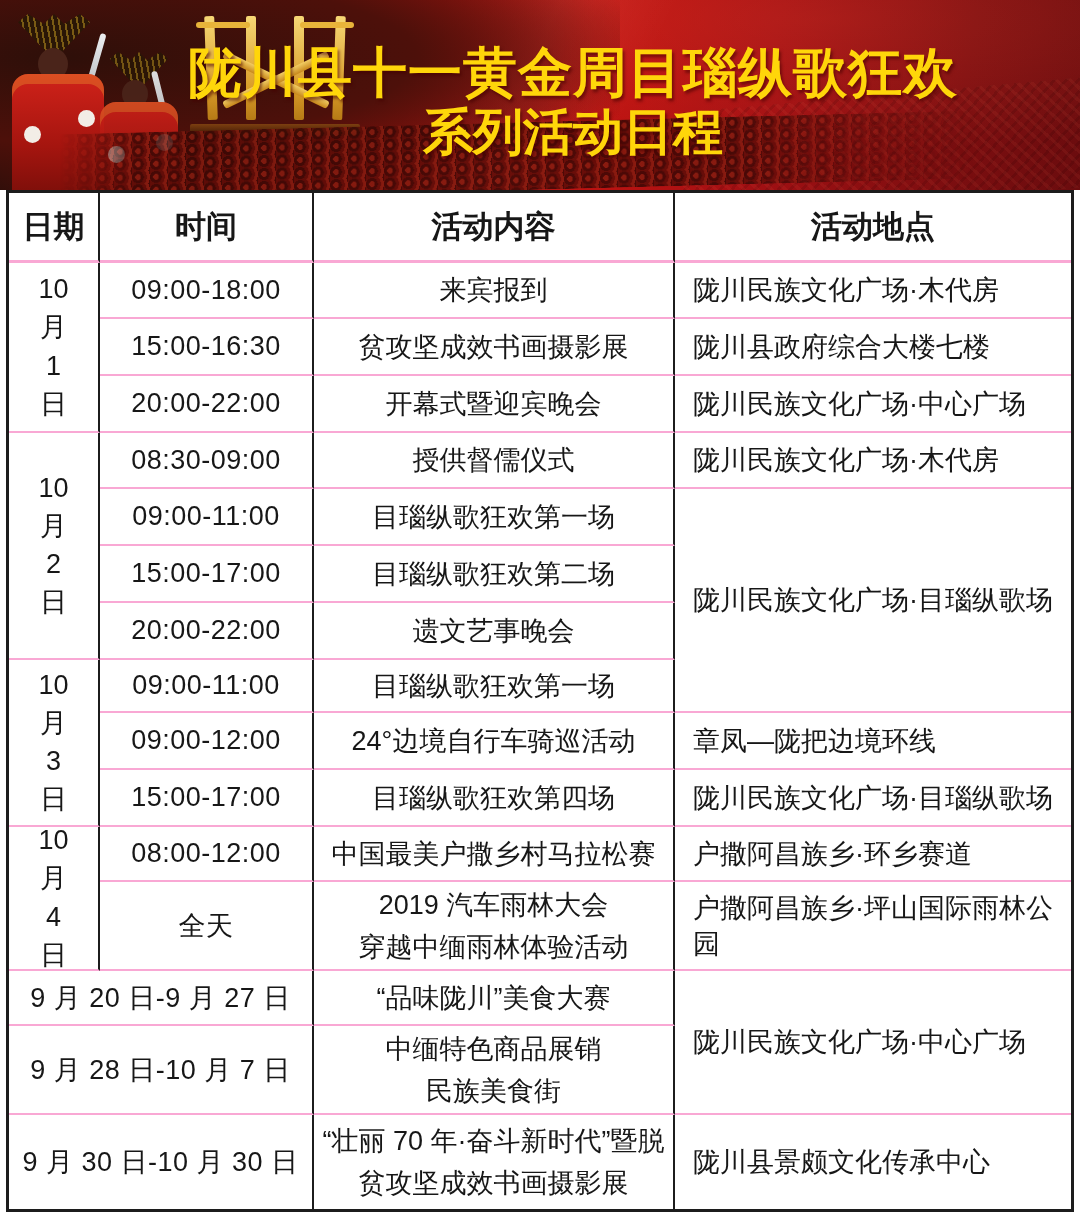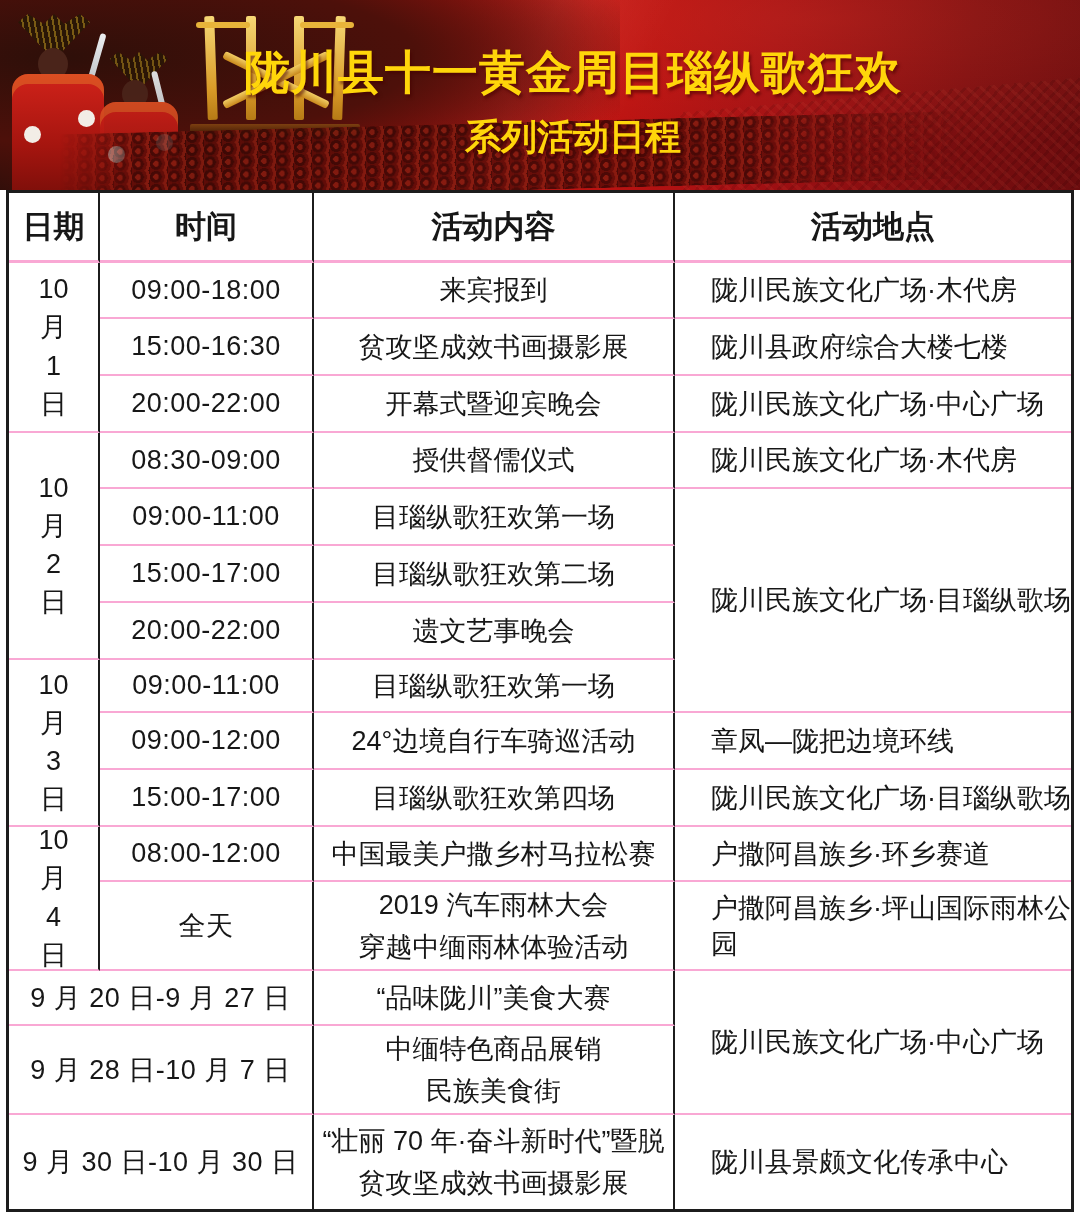--- a/index.html
+++ b/index.html
@@ -41,38 +41,38 @@
     background: linear-gradient(#d0221a 0%, #a5150f 60%, #7d0f0a 100%);
     box-shadow: inset 0 10px 0 rgba(255,210,60,0.25); }
   .glove { position:absolute; width:17px; height:17px; border-radius:50%; background:#f2ede6; }
   .g1{left:74px; top:96px;} .g2{left:20px; top:112px;}
   .sword { position:absolute; left:84px; top:18px; width:6px; height:92px; border-radius:3px;
     background: linear-gradient(#eceff1,#9aa0a6); transform:rotate(16deg); }
   .f2 .feathers{width:58px;height:38px;} .f2 .head{left:26px;top:28px;width:26px;height:28px;}
   .f2 .robe{left:4px;top:50px;width:78px;height:92px;} .f2 .sword{left:66px;transform:rotate(-14deg);}
   .f2 .g1{left:60px;top:82px;} .f2 .g2{left:12px;top:94px;}
   .title { position:absolute; left:80px; right:14px; top:40px; text-align:center; color:#ffd60a; font-weight:900; }
-  .t1 { font-size:46px; line-height:64px; letter-spacing:1px; text-shadow:2px 3px 3px rgba(70,0,0,0.55); }
-  .t2 { font-size:36px; line-height:56px; margin-top:5px; text-shadow:2px 3px 3px rgba(70,0,0,0.55); }
+  .t1 { font-size:54px; line-height:64px; letter-spacing:1px; text-shadow:2px 3px 3px rgba(70,0,0,0.55); }
+  .t2 { font-size:50px; line-height:56px; text-shadow:2px 3px 3px rgba(70,0,0,0.55); }
 
   
   .schedule { box-sizing:border-box; margin:0 6px; width:1068px; height:1022px;
     border:3px solid #1c1c1c; display:grid;
     grid-template-columns: 91px 214px 361px auto;
     grid-template-rows: 70px 56px 57px 57px 56px 57px 57px 57px 53px 57px 57px 55px 89px 55px 89px 94px;
     background:#fff; }
   .c { box-sizing:border-box; border-right:2px solid #1c1c1c; border-bottom:2px solid #f9a8d4;
     display:flex; align-items:center; justify-content:center; font-size:27px; }
   .nr { border-right:none; } .nb { border-bottom:none; }
   .hd { font-weight:700; font-size:31px; border-bottom-width:3px; }
   .dt { flex-direction:column; gap:7px; line-height:1.15; }
   .tm { letter-spacing:0.5px; }
   .act { flex-direction:column; text-align:center; }
   .act .line { display:block; line-height:42px; }
-  .vn { justify-content:flex-start; padding-left:36px; text-align:left; }
+  .vn { justify-content:flex-start; padding-left:18px; text-align:left; }
   .pd { letter-spacing:0.5px; }
 </style>
 </head>
 <body>
 
 <div class="banner">
   <div class="sheen"></div>
   <div class="weave"></div>
   <div class="photo">
     <div class="poles">

